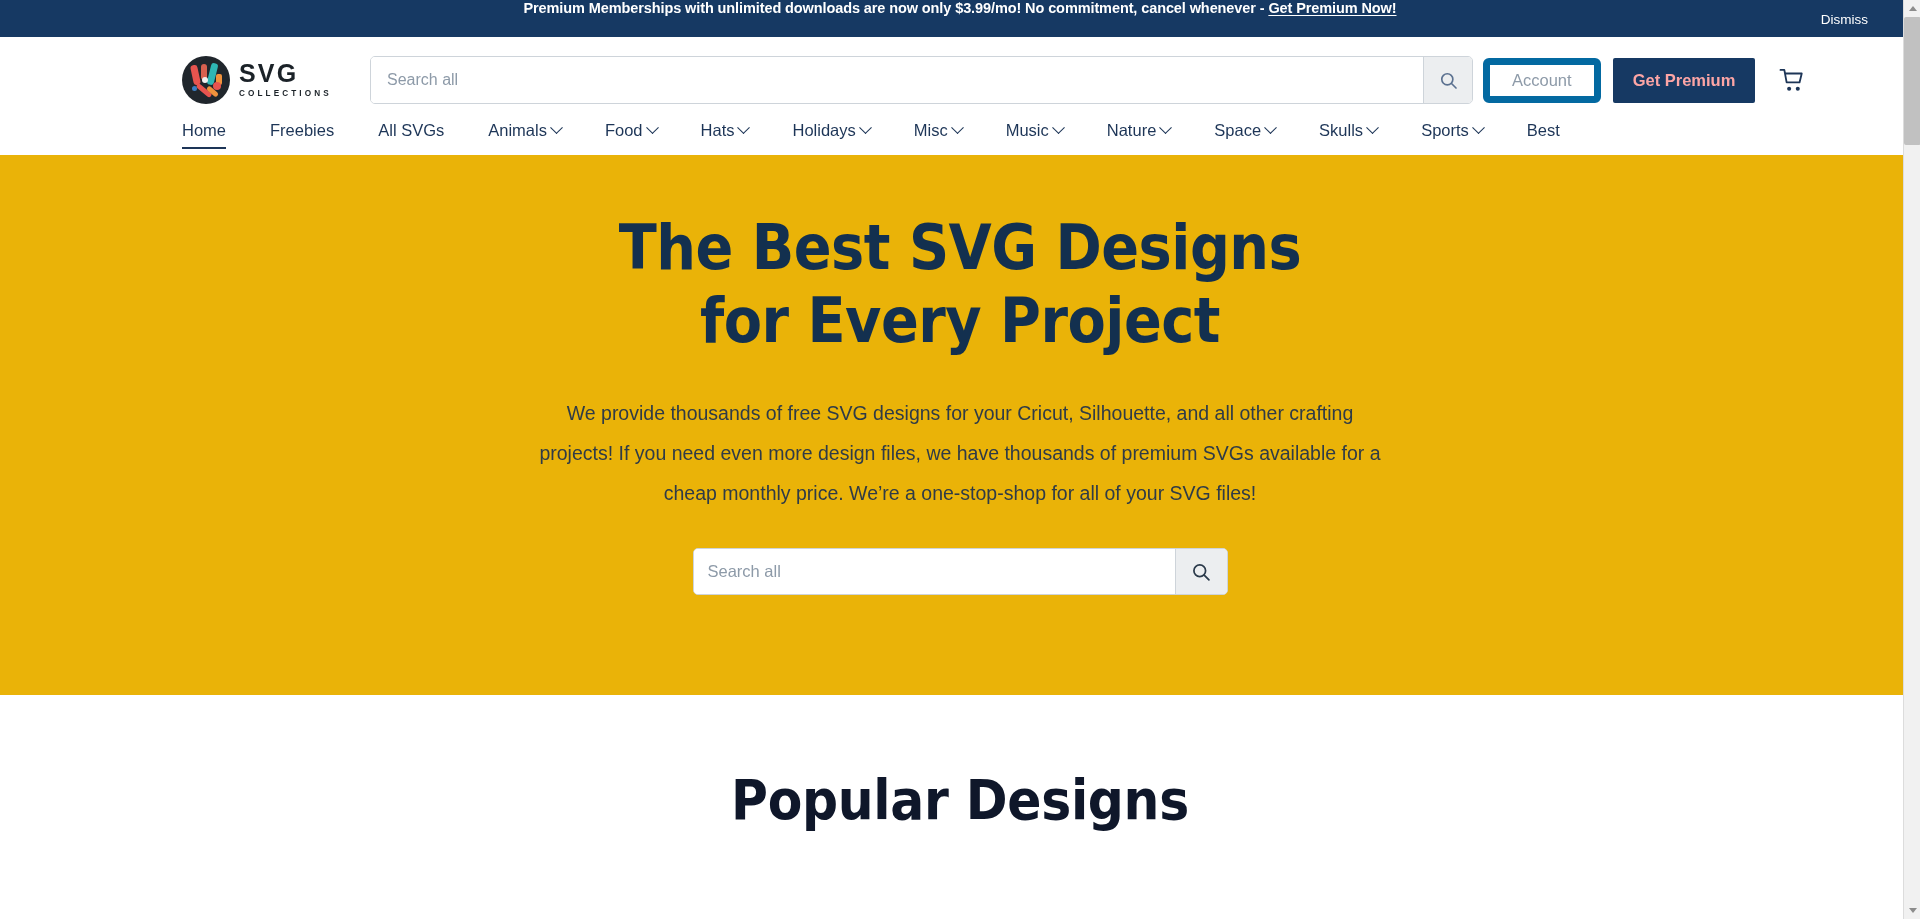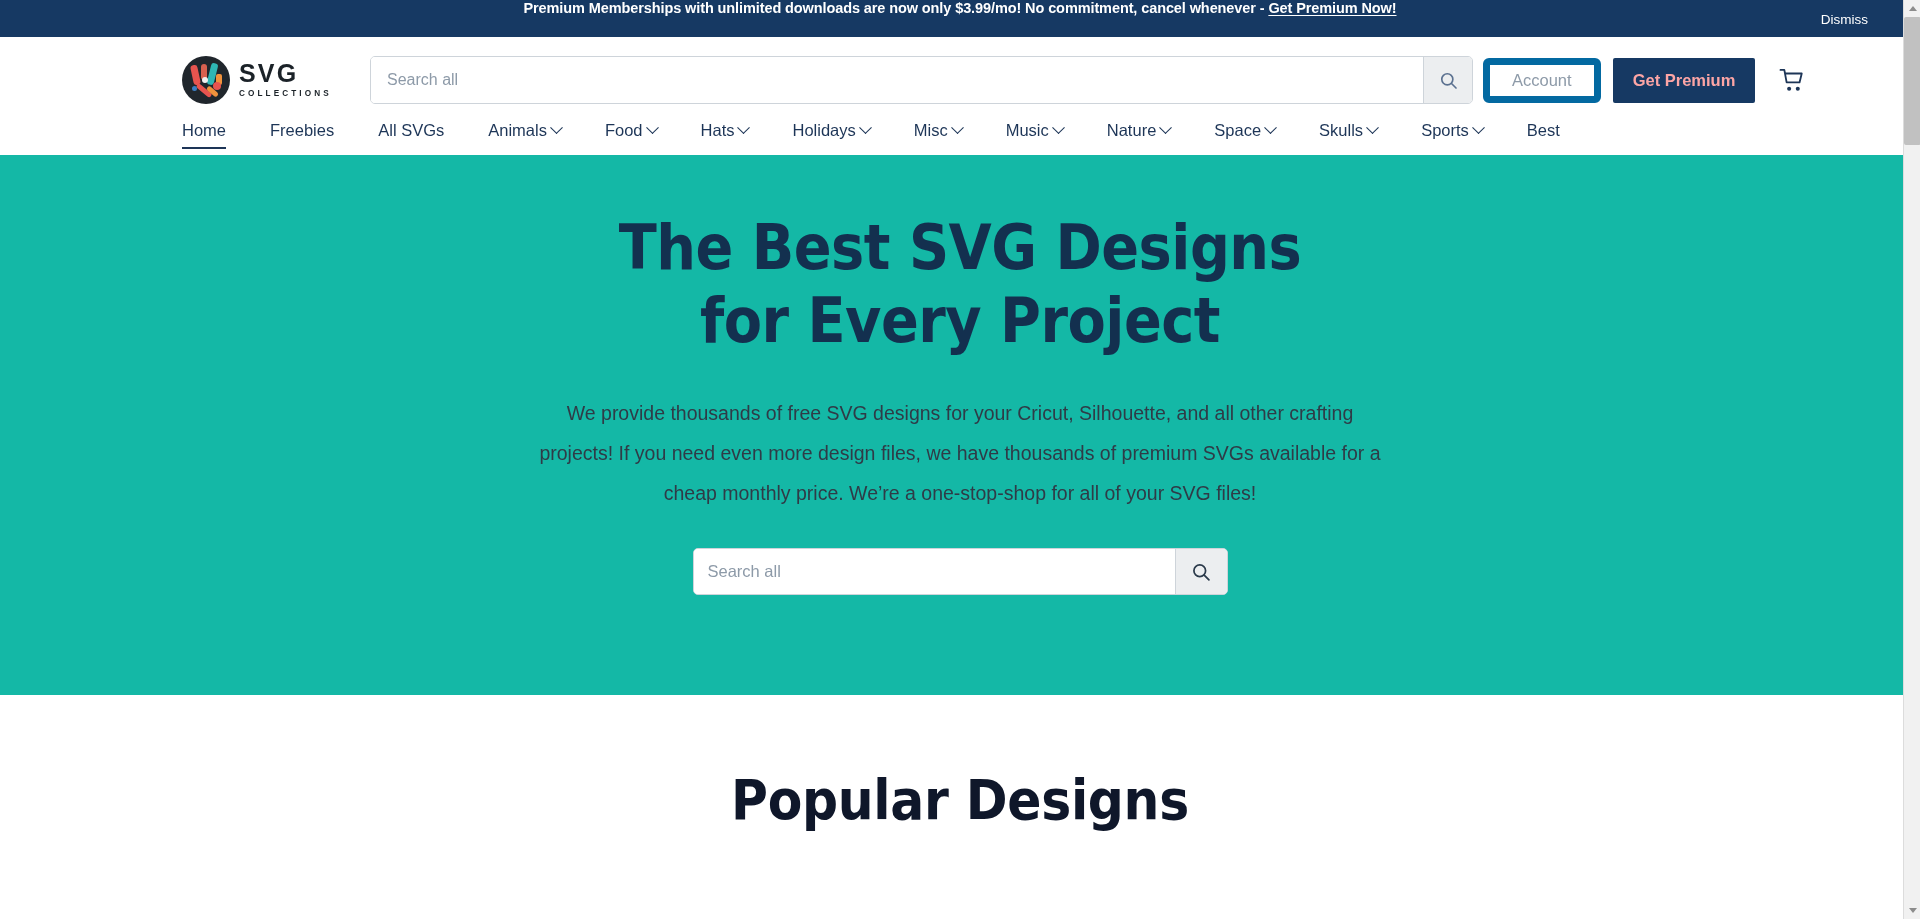--- a/index.html
+++ b/index.html
@@ -211,21 +211,21 @@
     display: inline-block;
     width: 9px;
     height: 9px;
     border-right: 1.5px solid #1d3557;
     border-bottom: 1.5px solid #1d3557;
     transform: rotate(45deg) translate(-2px,-2px);
   }
 
   
   .hero {
-    background: #14b8a6;
+    background: #eab308;
     height: 540px;
     width: 1920px;
     display: flex;
     flex-direction: column;
     align-items: center;
     padding-top: 56px;
   }
   .hero h1 {
     font-family: "DejaVu Sans Condensed", "Liberation Sans Narrow", "Liberation Sans", sans-serif;
     font-size: 62px;

